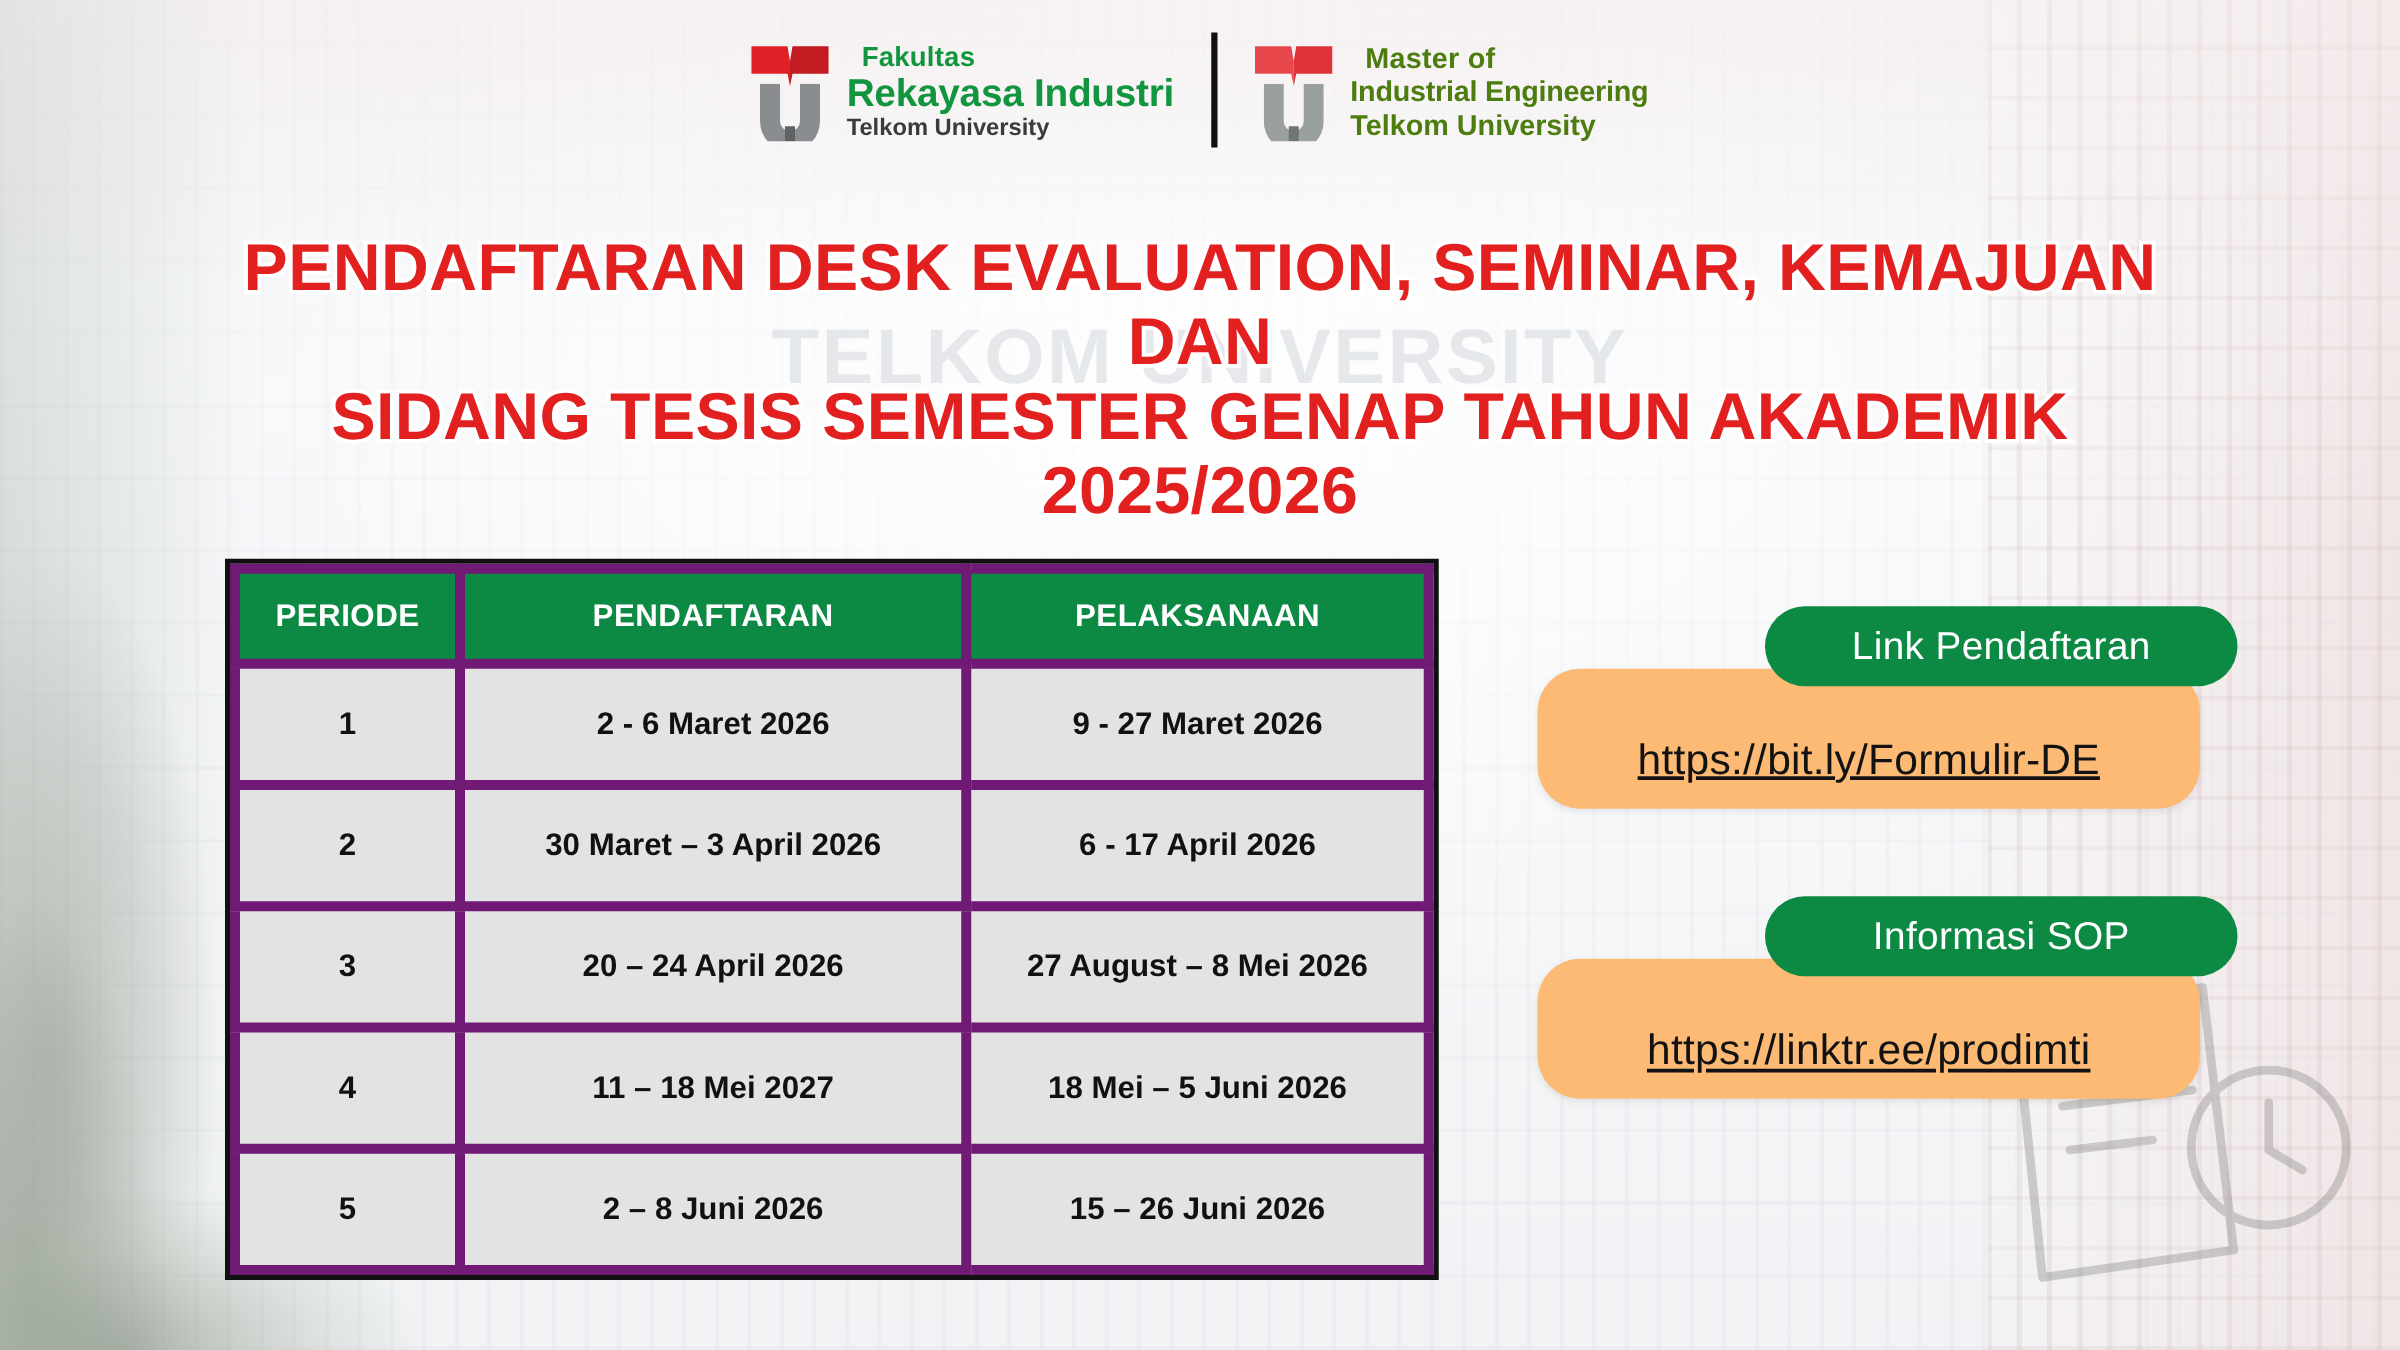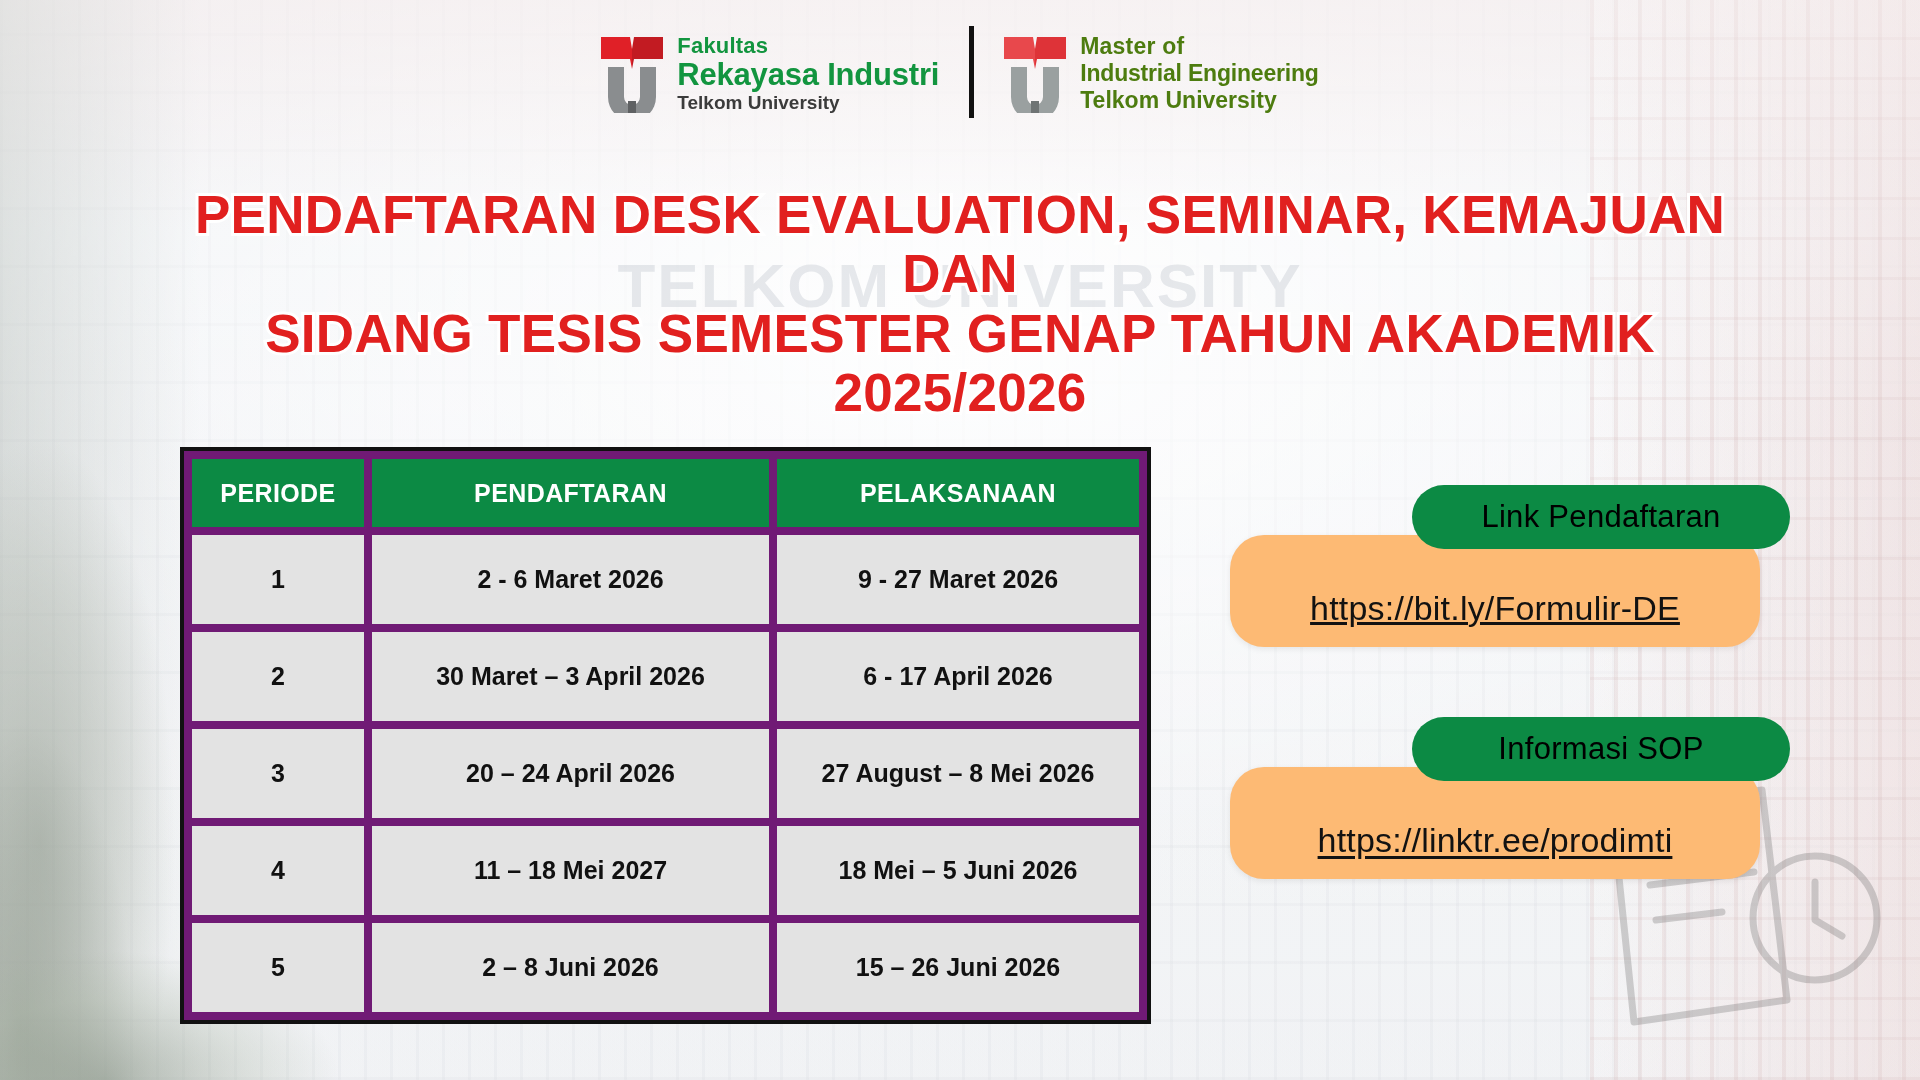--- a/index.html
+++ b/index.html
@@ -81,21 +81,21 @@
     z-index:5;
   }
   .logo-block { display:flex; align-items:flex-start; gap:14px; }
   .logo-mark { position:relative; width:62px; height:82px; flex:none; }
   
   .book { position:absolute; top:4px; left:0; width:62px; height:34px; }
   
   .magnet { position:absolute; top:36px; left:7px; width:48px; height:46px; }
 
   .logo-text { display:flex; flex-direction:column; line-height:1.0; padding-top:4px; }
-  .lt1 { font-size:22px; font-weight:bold; letter-spacing:.2px; }
+  .lt1 { font-size:22px; font-weight:bold; letter-spacing:.2px;margin-left:12px; }
   .lt2 { font-size:31px; font-weight:bold; letter-spacing:-.2px; margin-top:2px;text-align:center; }
   .lt3 { font-size:19px; font-weight:bold; margin-top:3px; }
 
   .fri .lt1, .fri .lt2 { color:#12953f; }
   .fri .lt3 { color:#3b3b3b; }
 
   .mie .lt1, .mie .lt2, .mie .lt3 { color:#4d7c0f; font-weight:600; }
   .mie .lt1 { font-size:23px; }
   .mie .lt2 { font-size:23px; font-weight:600; margin-top:4px;}
   .mie .lt3 { font-size:23px; font-weight:600; margin-top:4px;}
@@ -169,21 +169,21 @@
     letter-spacing:.2px;
   }
   .link-url.underline { text-decoration:underline; text-underline-offset:4px; }
 
   .link-pill {
     position:absolute; right:0; top:0;
     min-width:378px; height:64px;
     background:#0c8a44;
     border-radius:34px;
     display:flex; align-items:center; justify-content:center;
-    color:#000000;
+    color:#ffffff;
     font-size:31px;
     font-weight:400;
     letter-spacing:.3px;
     padding:0 34px;
   }
 </style>
 </head>
 <body>
 
 <div id="poster">

